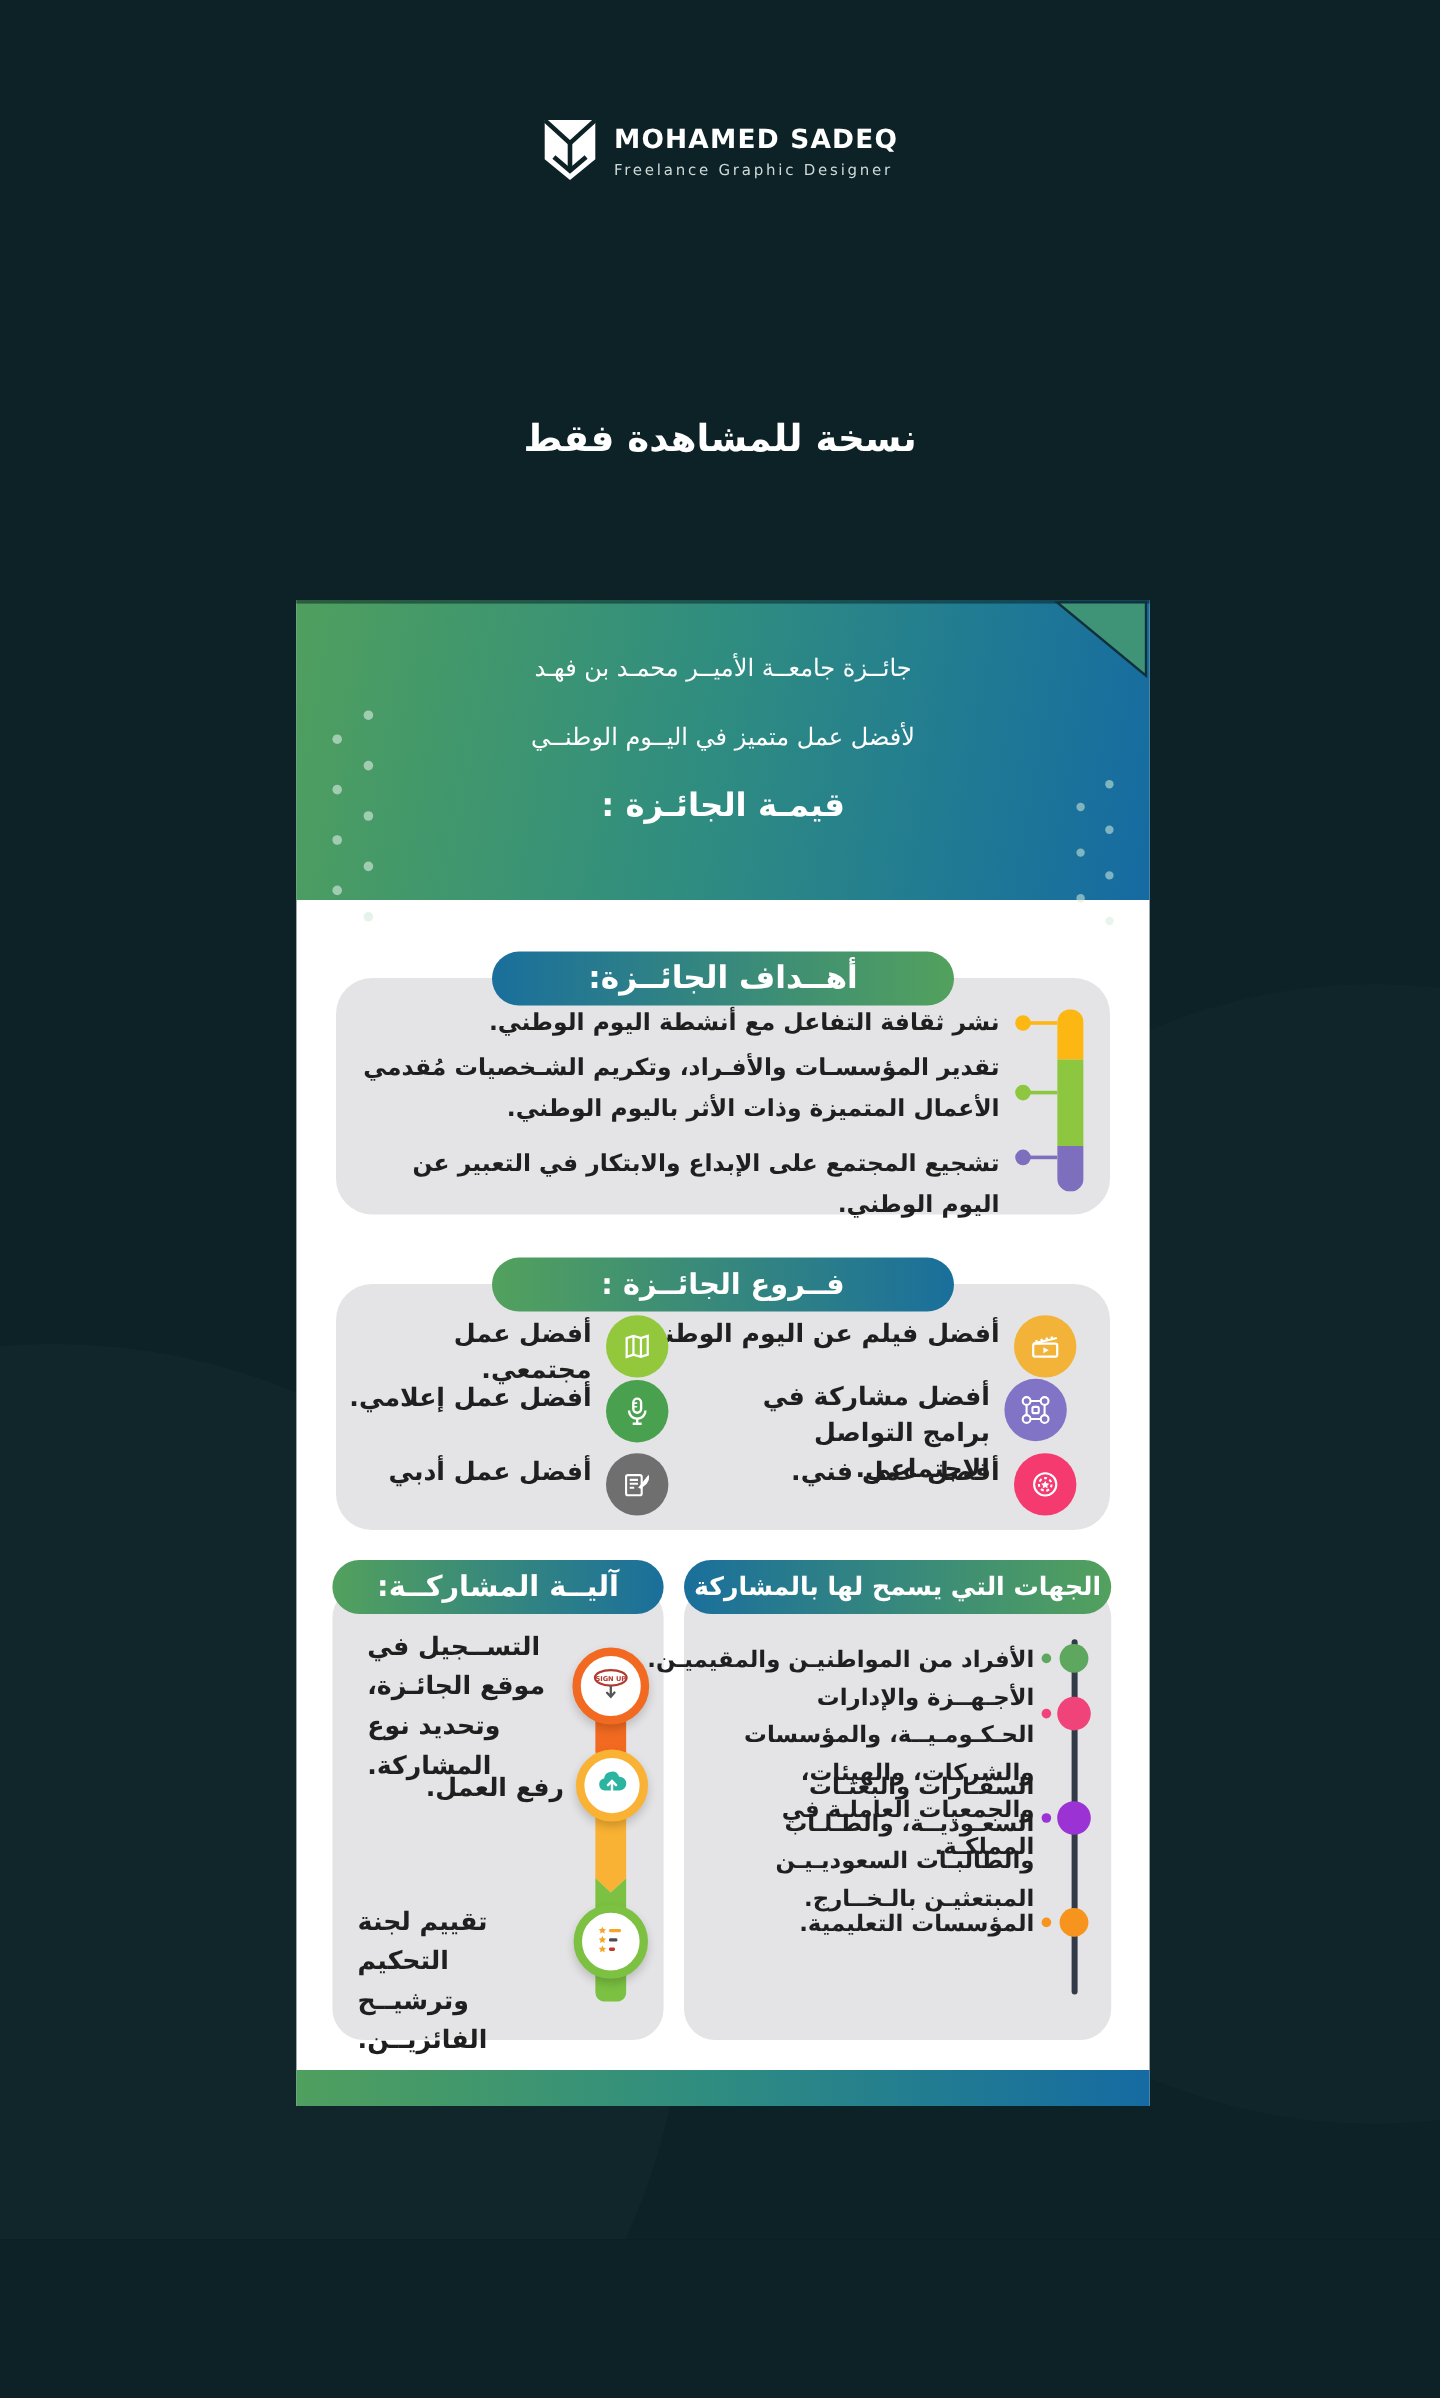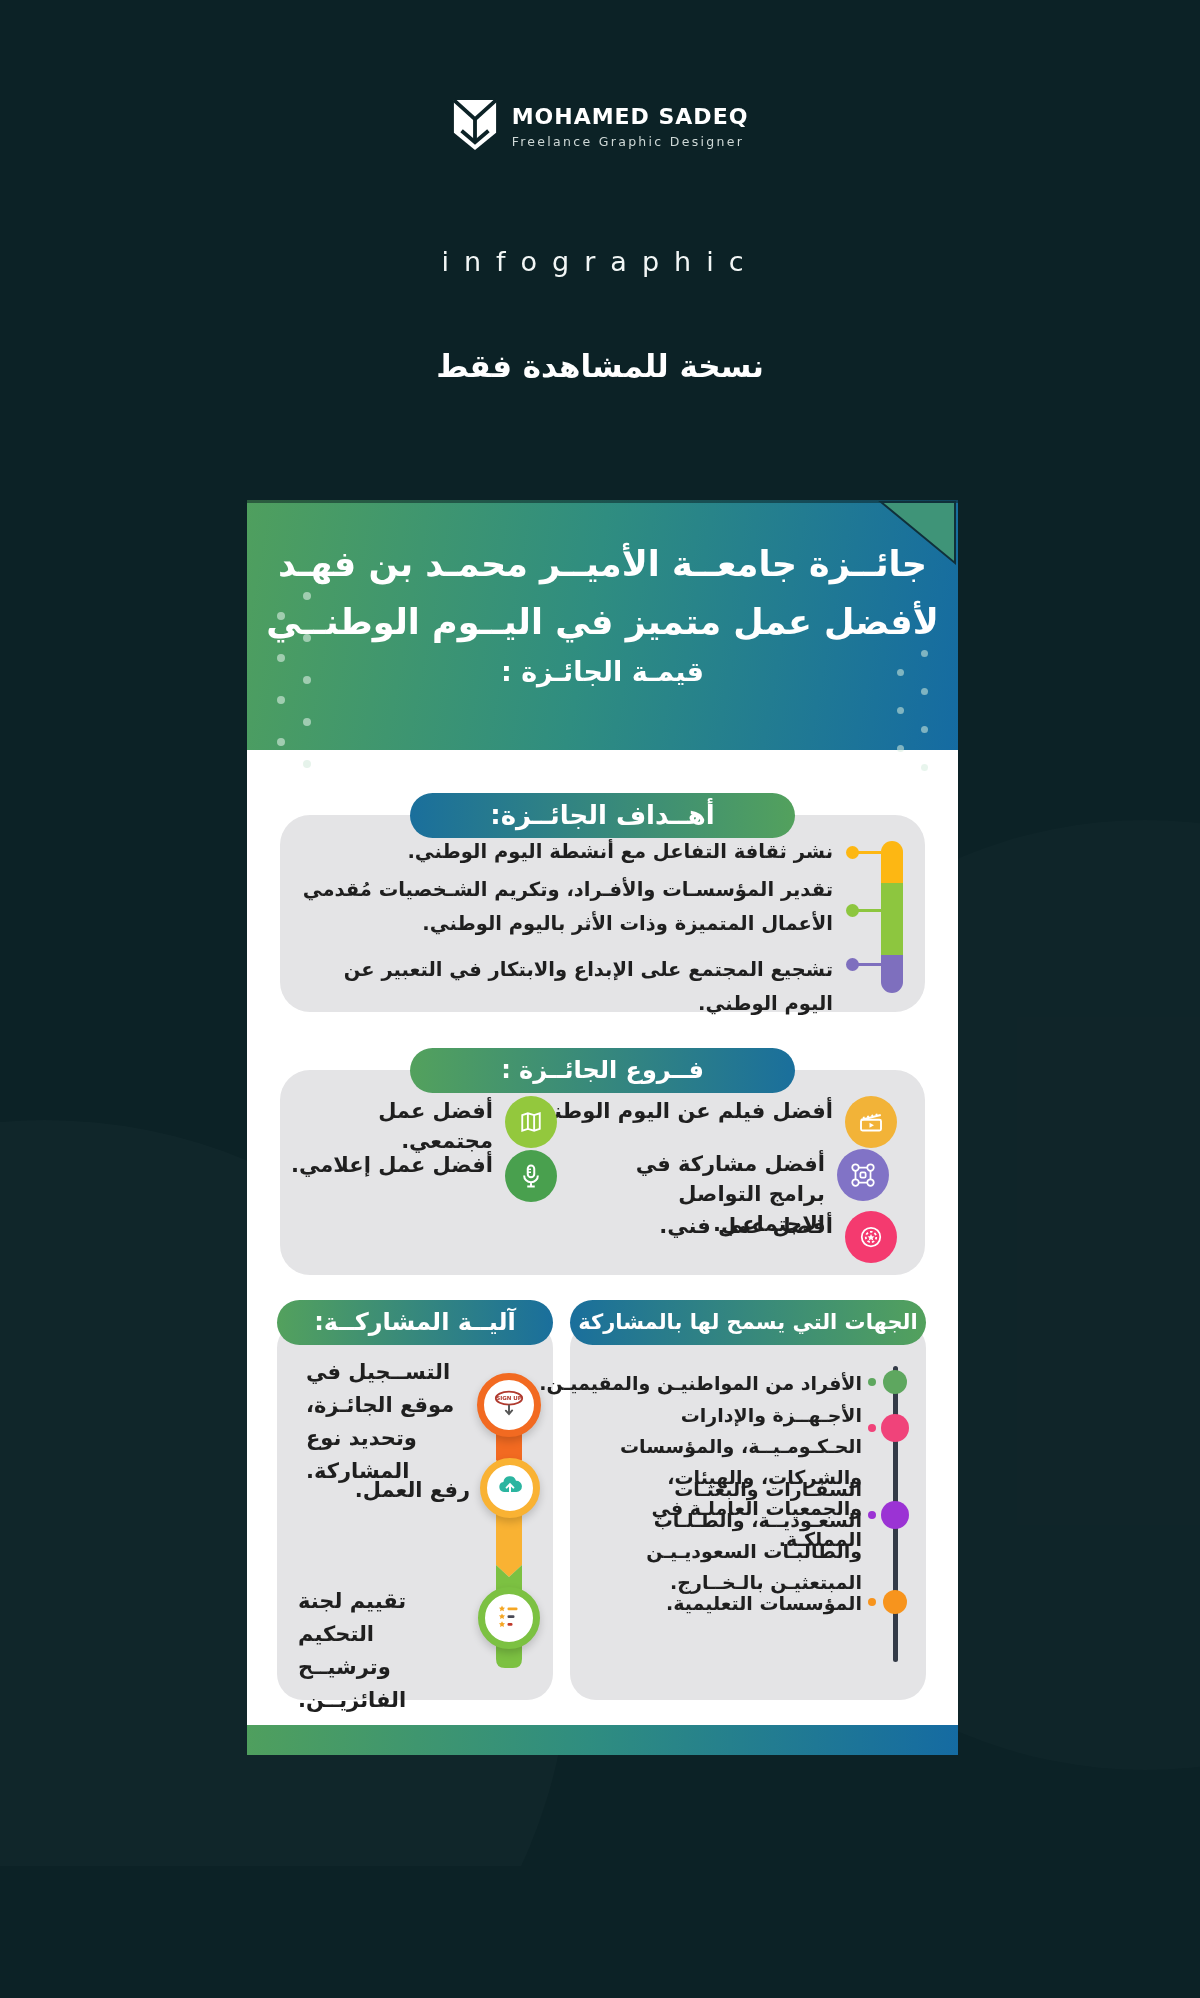--- a/index.html
+++ b/index.html
@@ -28,21 +28,21 @@
   .fold{position:absolute;top:0;right:0;}
   .dots-left{position:absolute;left:56px;top:92px;width:8px;height:8px;border-radius:50%;
       background:rgba(214,236,222,.62);
       box-shadow:0 42px rgba(214,236,222,.62),0 84px rgba(214,236,222,.62),0 126px rgba(214,236,222,.62),
                  0 168px rgba(214,236,222,.62),-26px 20px rgba(214,236,222,.62),-26px 62px rgba(214,236,222,.62),
                  -26px 104px rgba(214,236,222,.62),-26px 146px rgba(214,236,222,.62);}
   .dots-right{position:absolute;right:30px;top:150px;width:7px;height:7px;border-radius:50%;
       background:rgba(214,236,222,.55);
       box-shadow:0 38px rgba(214,236,222,.55),0 76px rgba(214,236,222,.55),0 114px rgba(214,236,222,.55),
                  -24px 19px rgba(214,236,222,.55),-24px 57px rgba(214,236,222,.55),-24px 95px rgba(214,236,222,.55);}
-  .title{position:absolute;width:100%;text-align:center;color:#fff;font-weight:bold;font-size:35px;
+  .title{position:absolute;width:100%;text-align:center;color:#fff;font-weight:normal;font-size:20px;
          white-space:nowrap;direction:rtl;}
   .t1{top:44px;} .t2{top:102px;}
   .value-row{position:absolute;top:156px;width:100%;display:flex;justify-content:center;
              align-items:center;gap:18px;direction:rtl;}
   .value-label{color:#fff;font-size:27px;font-weight:bold;}
   .value-text{position:relative;z-index:0;color:#f8d823;font-size:48px;font-weight:bold;line-height:1.05;padding:0 8px;}
   .value-text::after{content:"";position:absolute;left:-4px;right:-4px;top:52%;bottom:-9px;
                      background:#14525f;z-index:-1;}
 
   
@@ -127,21 +127,20 @@
         <path d="M10 34 L24 46 38 34" fill="none" stroke="#0c2226" stroke-width="4"></path>
         <path d="M24 22 V46" stroke="#0c2226" stroke-width="4"></path>
       </svg>
     </span>
     <span>
       <div class="brand-name">MOHAMED SADEQ</div>
       <div class="brand-tag">Freelance Graphic Designer</div>
     </span>
   </div>
 
-  <div class="kicker">infographic</div>
   <div class="watermark" lang="ar">نسخة للمشاهدة فقط</div>
 
   <div class="poster">
 
     <div class="poster-header">
       <span class="fold">
         <svg width="80" height="66" viewBox="0 0 80 66">
           <path d="M3 2 L77 2 L77 63 Z" fill="#3f9478" stroke="#10303a" stroke-width="2"></path>
         </svg>
       </span>
@@ -223,20 +222,30 @@
         <span class="br-icon ic-art">
           <svg width="30" height="30" viewBox="0 0 24 24" fill="none" stroke="#fff" stroke-width="1.4">
             <circle cx="12" cy="12" r="7.4"></circle>
             <circle cx="12" cy="12" r="4.2" stroke-dasharray="2 1.7"></circle>
             <path d="M12 9.6 l.85 1.7 1.9.25 -1.4 1.3 .35 1.9 -1.7-.95 -1.7.95 .35-1.9 -1.4-1.3 1.9-.25 z" fill="#fff" stroke="none"></path>
           </svg>
         </span>
         <span class="br-text" lang="ar">أفضل عمل فني.</span>
       </div>
 
+      <div class="br-item bi-book">
+        <span class="br-icon ic-book">
+          <svg width="30" height="30" viewBox="0 0 24 24" fill="none" stroke="#fff" stroke-width="1.4">
+            <rect x="4.6" y="5.8" width="10.4" height="13.4" rx="1.2"></rect>
+            <path d="M7 9 H12.5 M7 11.6 H12.5 M7 14.2 H10"></path>
+            <path d="M12.6 14.2 L19.6 5.6 c.9 2.6 -.2 5.2 -2.6 7.2 l-2.6 2.1 z" fill="#fff" stroke="none"></path>
+          </svg>
+        </span>
+        <span class="br-text" lang="ar">أفضل عمل أدبي</span>
+      </div>
     </div>
 
     <div class="pill pill-mech" lang="ar">آليــة المشاركــة:</div>
     <div class="card card-mech">
       <span class="ribbon">
         <svg width="26" height="265" viewBox="0 0 26 265">
           <path d="M0 0 H26 V55 L13 67 0 55 Z" fill="#f26a21"></path>
           <path d="M0 55 L13 67 26 55 V160 L13 172 0 160 Z" fill="#f9b233"></path>
           <path d="M0 160 L13 172 26 160 V254 Q26 263 17 263 H9 Q0 263 0 254 Z" fill="#7cc142"></path>
         </svg>

